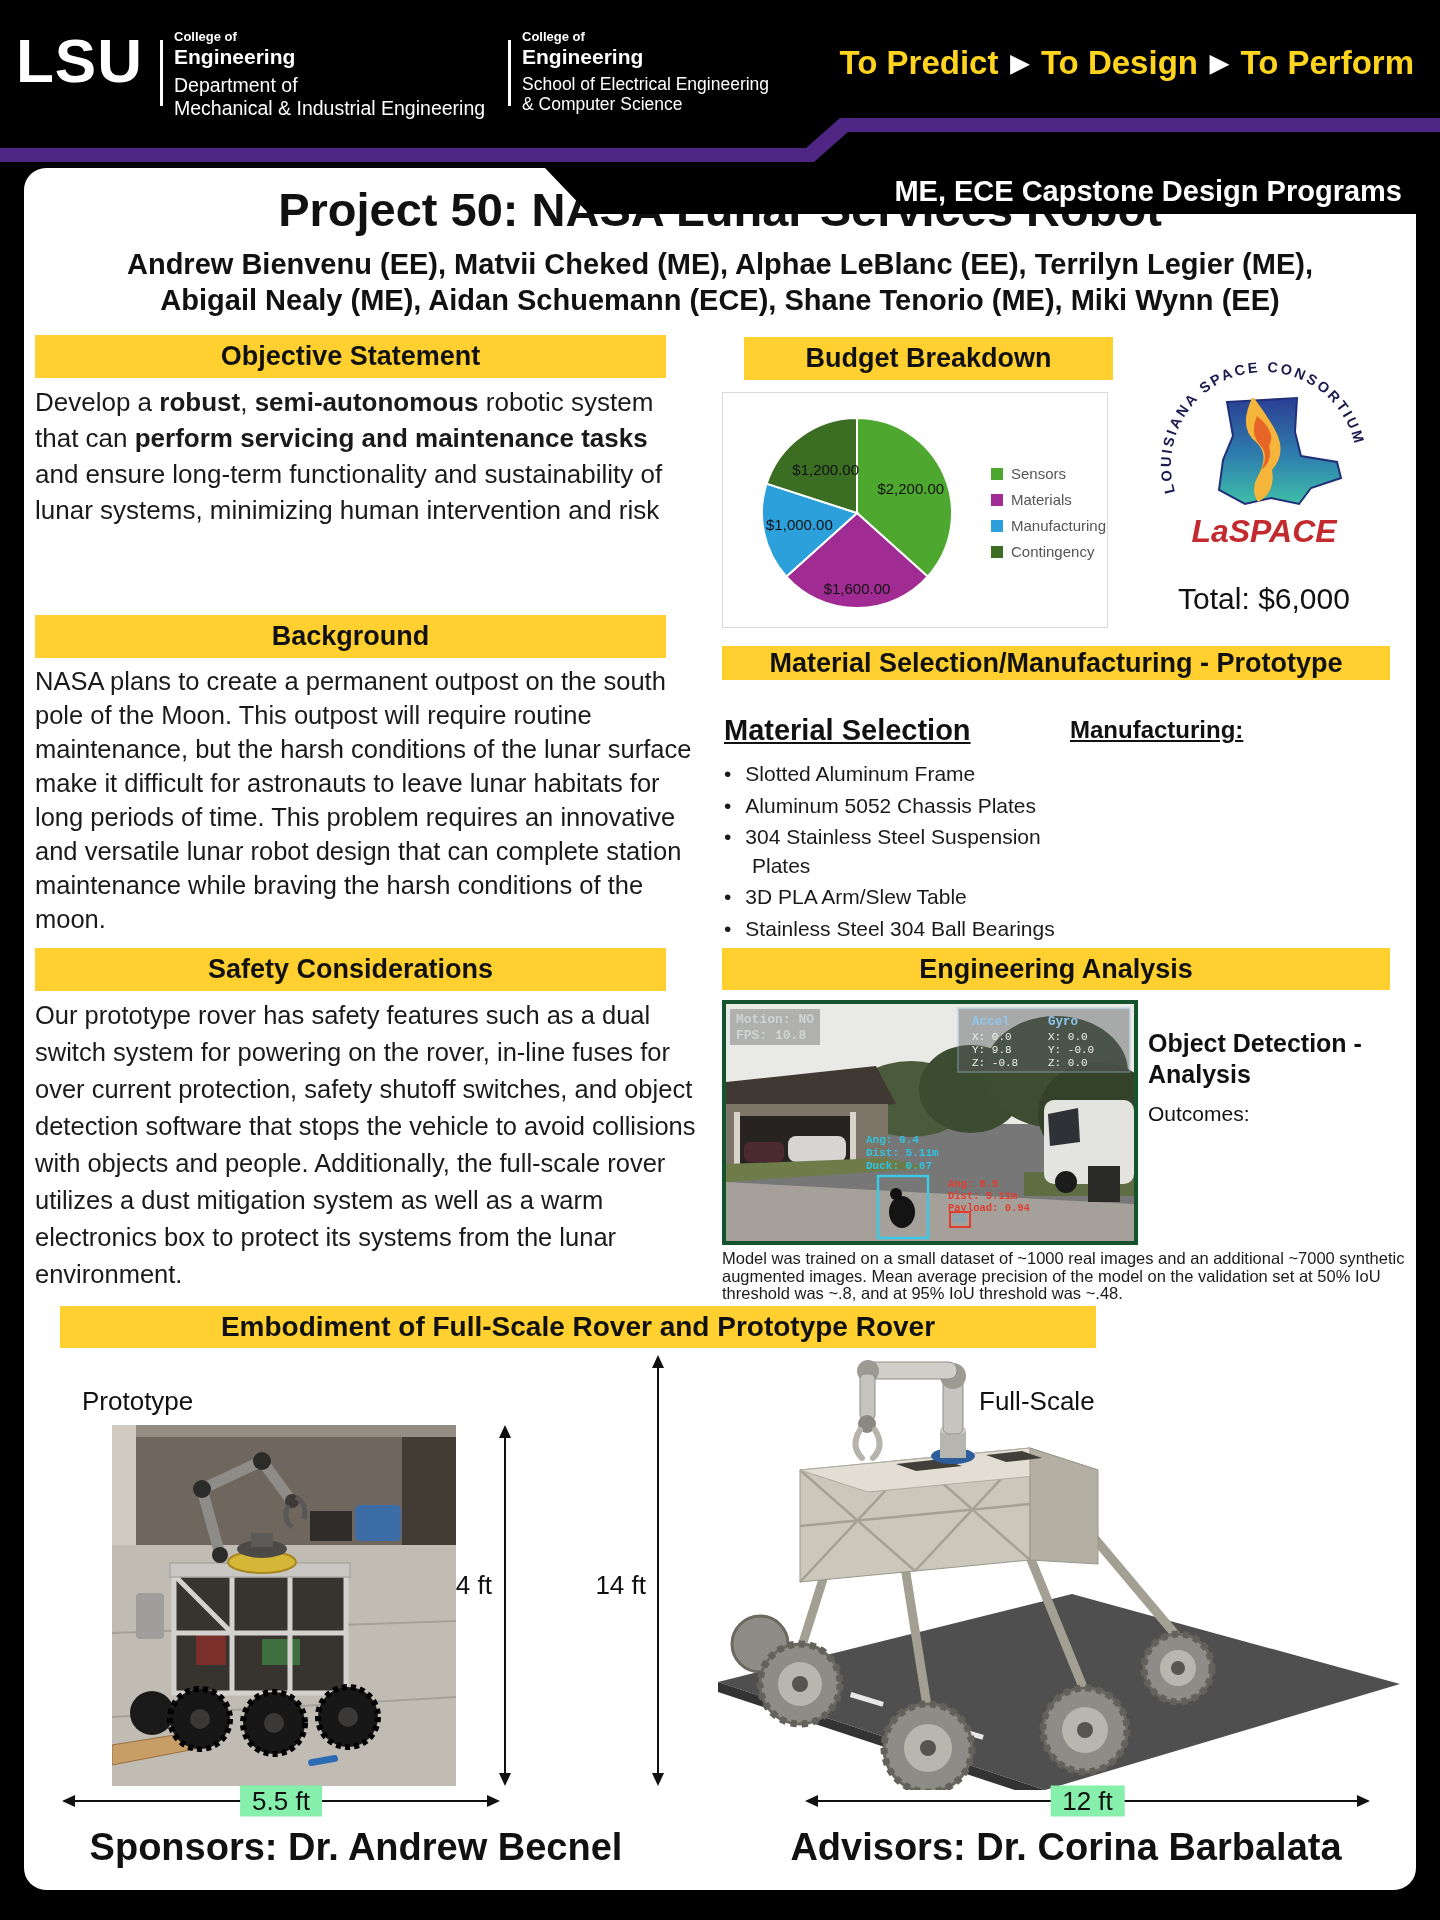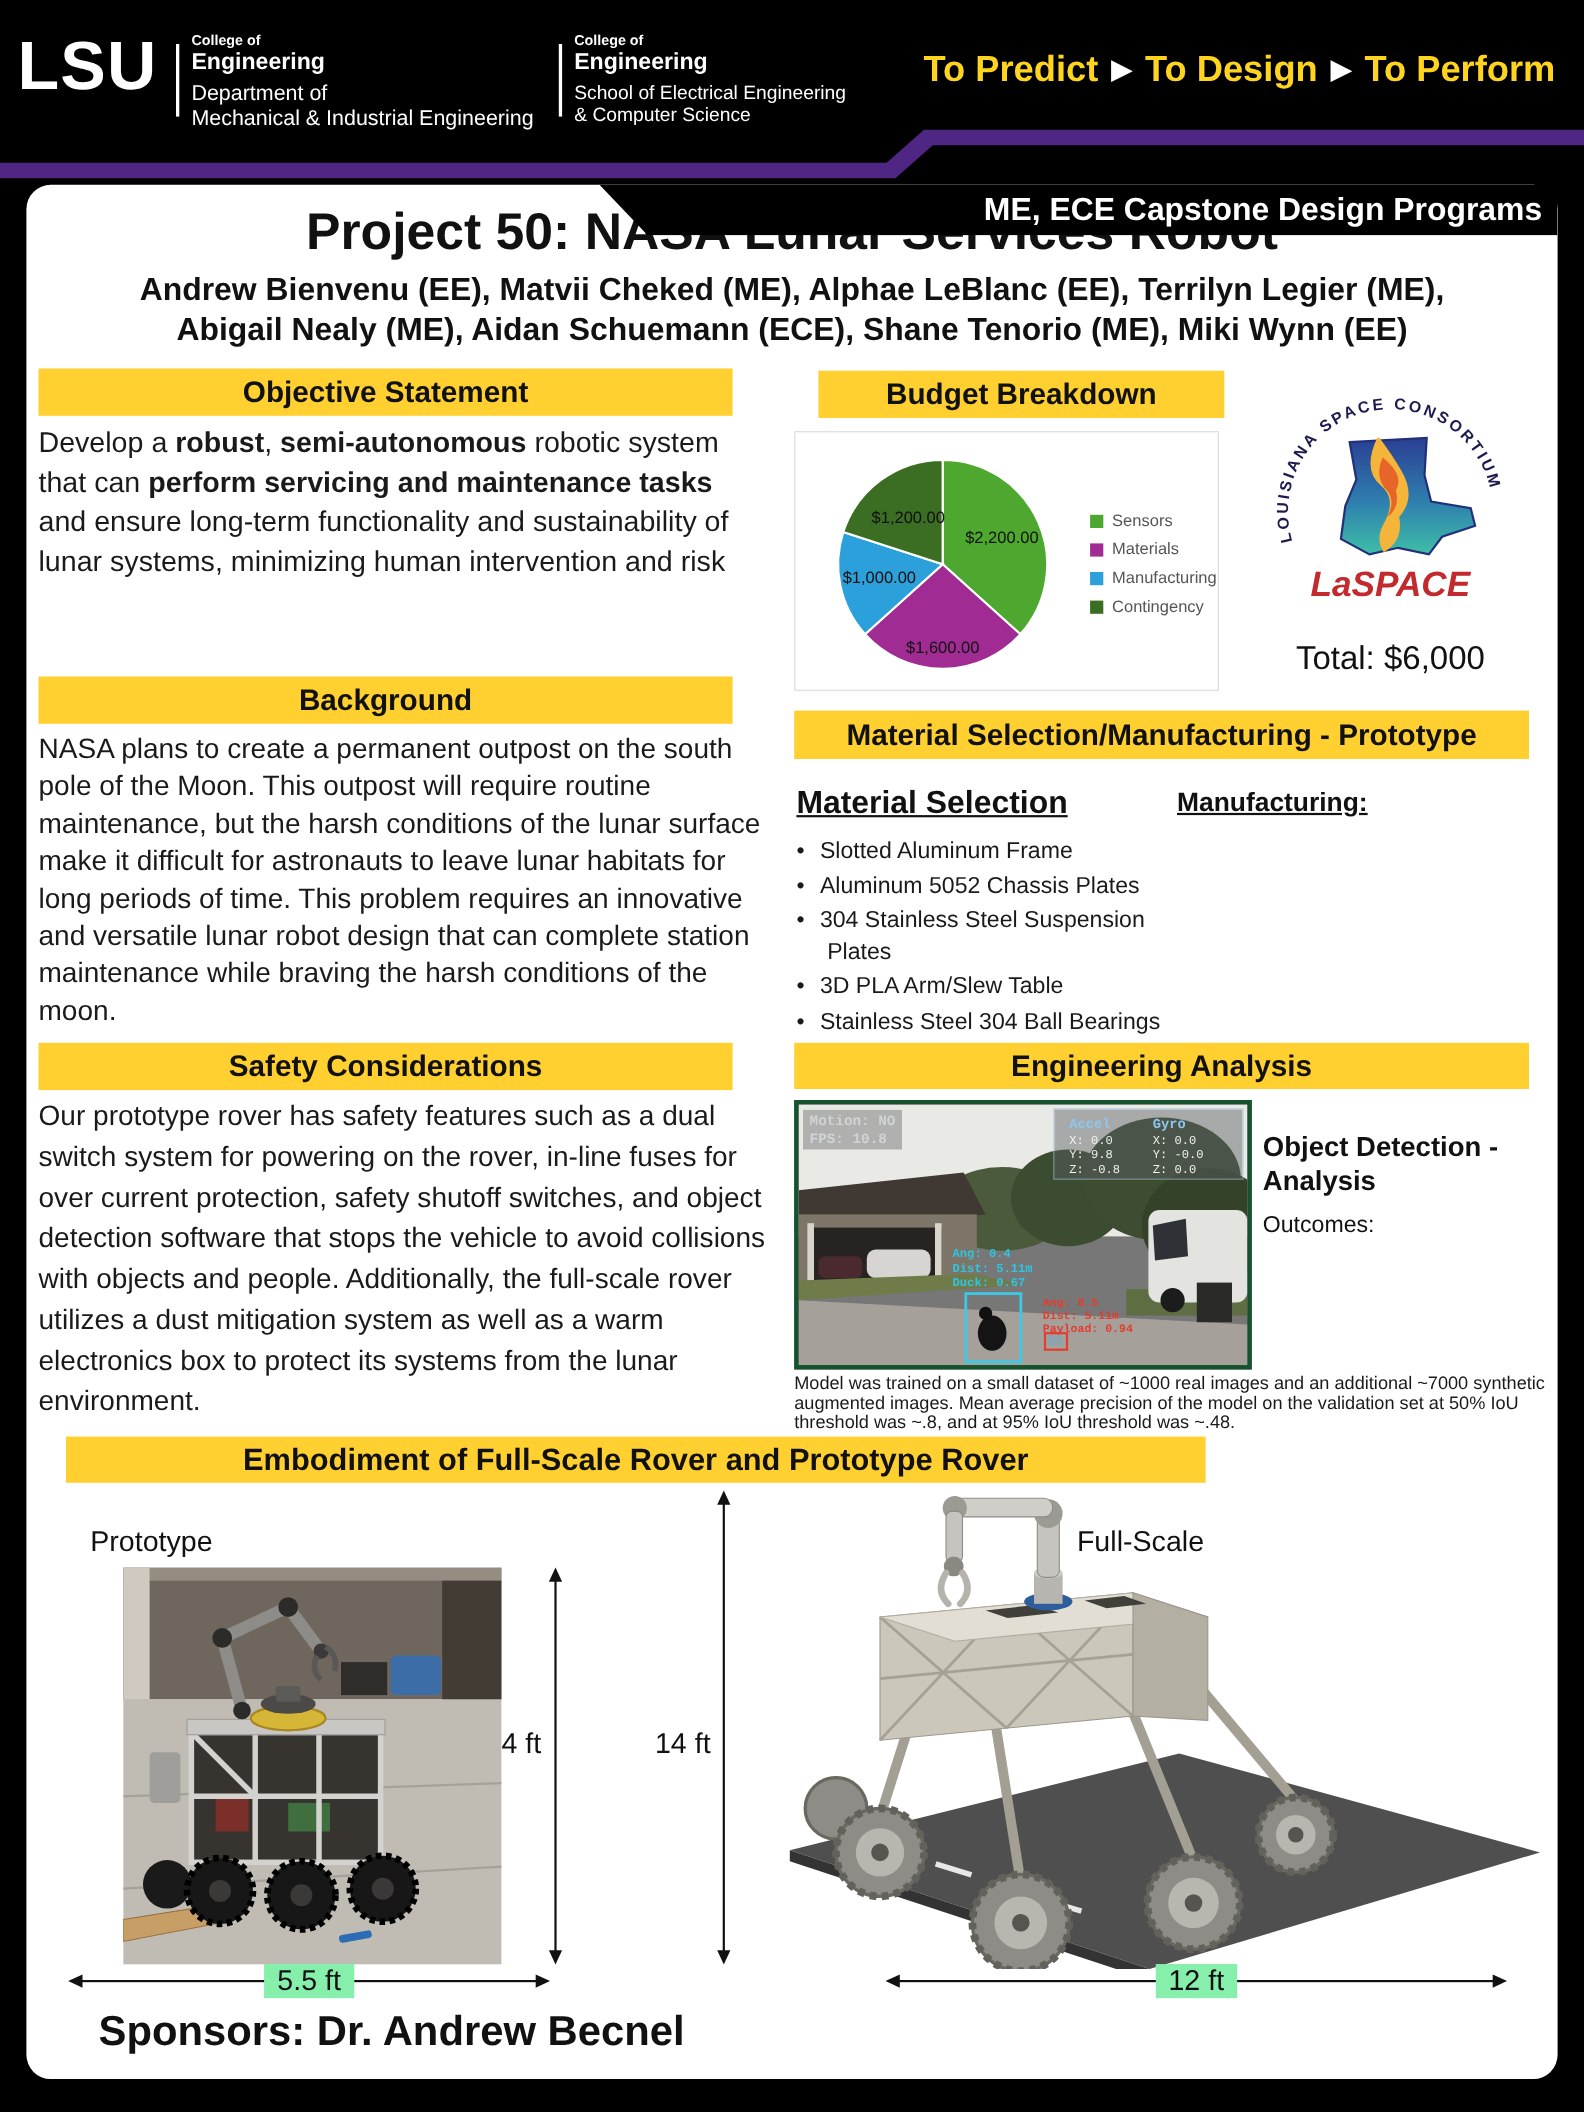--- a/index.html
+++ b/index.html
@@ -139,21 +139,21 @@
       <text class="sans" font-size="14.5" font-weight="bold" fill="#1b1b4f" letter-spacing="2.5">
         <textPath href="#lasArc">LOUISIANA  SPACE  CONSORTIUM</textPath>
       </text>
       <polygon points="78,62 148,58 146,92 152,116 188,122 192,138 162,148 150,164 122,158 96,164 70,150 74,120 84,96" fill="url(#lg)" stroke="#22307a" stroke-width="2"></polygon>
       <path d="M103,58 q-14,30 4,44 q14,12 2,34 q-8,14 0,26 q18,-10 14,-32 q16,-18 2,-42 q-8,-14 -20,-30" fill="#f5b53a"></path>
       <path d="M108,76 q-8,18 4,30 q8,10 0,24 q12,-8 8,-24 q8,-14 -12,-30" fill="#e8652a"></path>
       <text class="sans" x="115" y="202" text-anchor="middle" font-size="32" font-weight="bold" font-style="italic" fill="#c22a2e">LaSPACE</text>
     </svg>
     <div class="abs" style="left:1125px;top:414px;width:230px;text-align:center;font-size:30px;">Total: $6,000</div>
 
-    <div class="abs ybar" style="left:698px;top:478px;width:668px;height:44px;">Material Selection/Manufacturing - Prototype</div>
+    <div class="abs ybar" style="left:698px;top:478px;width:668px;height:34px;">Material Selection/Manufacturing - Prototype</div>
     <div class="abs subhead" style="left:700px;top:546px;font-size:29px;">Material Selection</div>
     <ul class="abs mat-list body-txt" style="left:700px;top:592px;width:352px;font-size:21px;line-height:28.5px;">
         <li>Slotted Aluminum Frame</li>
         <li>Aluminum 5052 Chassis Plates</li>
         <li>304 Stainless Steel Suspension Plates</li>
         <li>3D PLA Arm/Slew Table</li>
         <li>Stainless Steel 304 Ball Bearings</li>
       </ul>
     <div class="abs subhead" style="left:1046px;top:548px;font-size:24px;">Manufacturing:</div>
 
@@ -324,16 +324,17 @@
     <div class="abs varrow" style="left:633px;top:1199px;height:407px;"></div>
     <div class="abs dim-side" style="left:544px;top:1402px;width:78px;">14 ft</div>
     <div class="abs harrow" style="left:50px;top:1632px;width:414px;">
       <span class="dim-label">5.5 ft</span>
     </div>
     <div class="abs harrow" style="left:793px;top:1632px;width:541px;">
       <span class="dim-label">12 ft</span>
     </div>
 
     <div class="abs foot" style="left:8px;top:1658px;width:648px;">Sponsors: Dr. Andrew Becnel</div>
+    <div class="abs foot" style="left:700px;top:1658px;width:684px;">Advisors: Dr. Corina Barbalata</div>
   </div>
 
   <div class="abs notch" style="left:545px;top:168px;width:871px;height:46px;">ME, ECE Capstone Design Programs</div>
 </div>
 
 </body></html>

